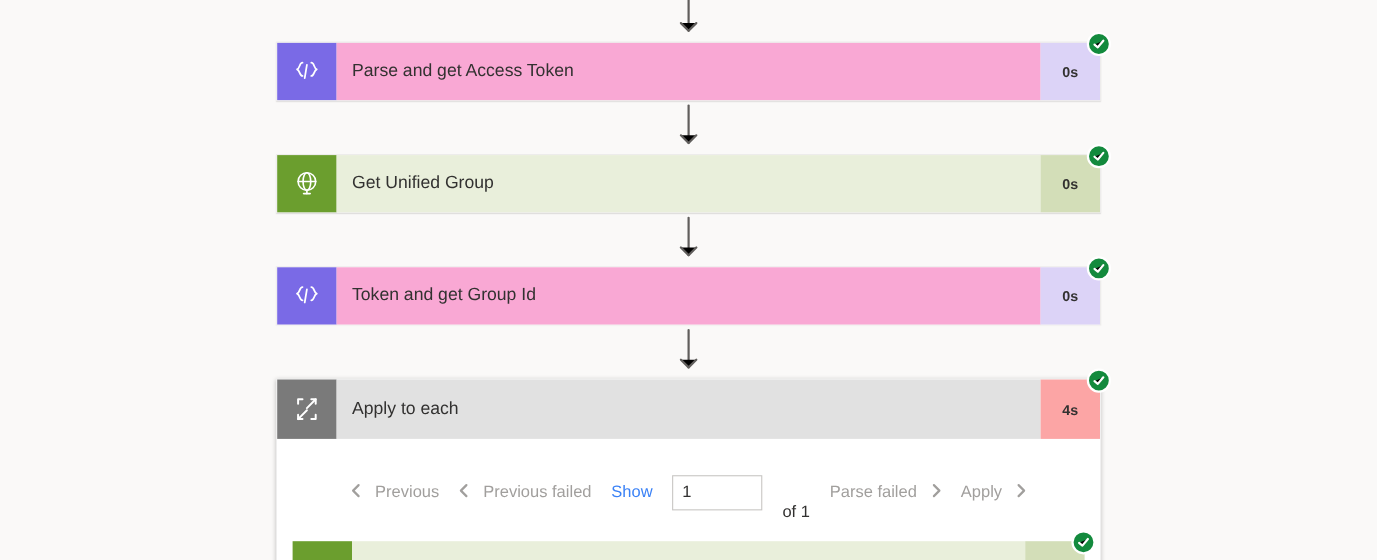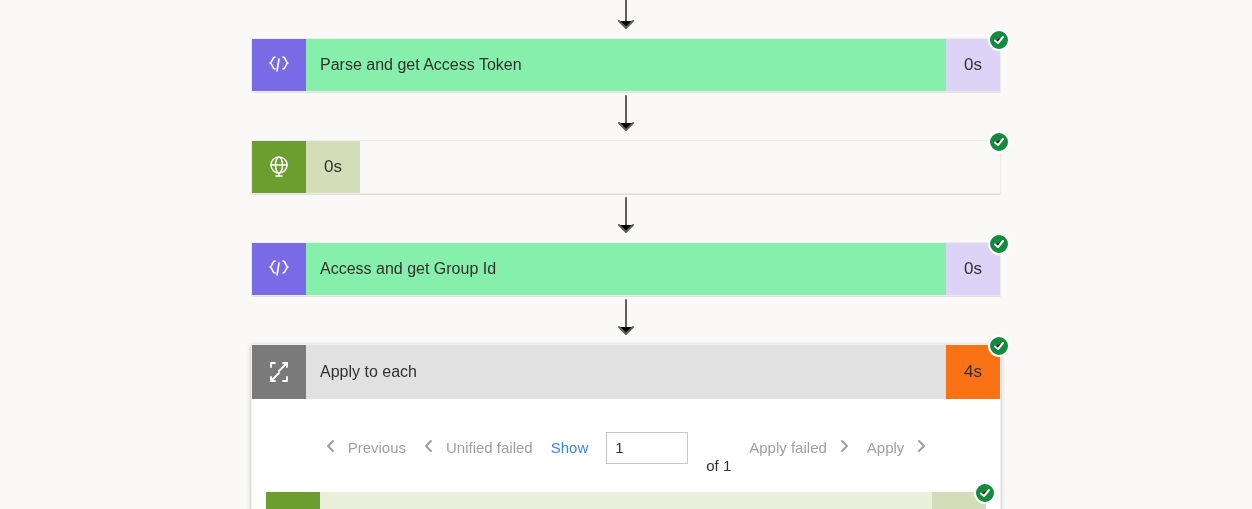--- a/index.html
+++ b/index.html
@@ -55,35 +55,36 @@
     padding-left: 14px;
     font-size: 16px;
     color: #323130;
   }
   .step-duration {
     width: 54px;
     flex: 0 0 54px;
     display: flex;
     align-items: center;
     justify-content: center;
-    font-size: 17px;
+    font-size: 13px;
     color: #323130;
+    font-weight: bold;
   }
   
   .theme-purple .step-icon { background: #7a6ae6; }
-  .theme-purple .step-title { background: #86efac; }
+  .theme-purple .step-title { background: #f9a8d4; }
   .theme-purple .step-duration { background: #dcd3f7; }
   
   .theme-green .step-icon { background: #6b9e2e; }
   .theme-green .step-title { background: #e9efdb; }
   .theme-green .step-duration { background: #d3deb8; }
   
   .theme-gray .step-icon { background: #7a7a7a; }
   .theme-gray .step-title { background: #e1e1e1; }
-  .theme-gray .step-duration { background: #f97316; }
+  .theme-gray .step-duration { background: #fca5a5; }
 
   .status-badge {
     position: absolute;
     top: -10px;
     right: -10px;
     width: 22px;
     height: 22px;
     border-radius: 50%;
     background: #138a3d;
     display: flex;
@@ -187,20 +188,21 @@
     <div class="step-card theme-green">
       <div class="step-icon">
         <svg width="26" height="26" viewBox="0 0 26 26" stroke-width="1.5" stroke-linecap="round" stroke-linejoin="round">
           <circle cx="13" cy="11" r="8"></circle>
           <ellipse cx="13" cy="11" rx="3.5" ry="8"></ellipse>
           <line x1="5" y1="11" x2="21" y2="11"></line>
           <line x1="10" y1="22" x2="16" y2="22"></line>
           <line x1="13" y1="19" x2="13" y2="22"></line>
         </svg>
       </div>
+      <div class="step-title">Get Unified Group</div>
       <div class="step-duration">0s</div>
       <div class="status-badge">
         <svg width="12" height="12" viewBox="0 0 12 12" stroke-width="2" stroke-linecap="round" stroke-linejoin="round">
             <polyline points="2,6.5 5,9 10,3"></polyline>
           </svg>
       </div>
     </div>
 
     <div class="arrow">
       <svg width="20" height="48" viewBox="0 0 20 48" stroke-width="2" stroke-linecap="round" stroke-linejoin="round">
@@ -210,21 +212,21 @@
     </div>
 
     <div class="step-card theme-purple">
       <div class="step-icon">
         <svg width="26" height="26" viewBox="0 0 26 26" stroke-width="1.6" stroke-linecap="round" stroke-linejoin="round">
           <path d="M9 5 C6 5 7 10 4 11 C7 12 6 17 9 17"></path>
           <path d="M17 5 C20 5 19 10 22 11 C19 12 20 17 17 17"></path>
           <line x1="13" y1="7" x2="11" y2="19"></line>
         </svg>
       </div>
-      <div class="step-title">Access and get Group Id</div>
+      <div class="step-title">Token and get Group Id</div>
       <div class="step-duration">0s</div>
       <div class="status-badge">
         <svg width="12" height="12" viewBox="0 0 12 12" stroke-width="2" stroke-linecap="round" stroke-linejoin="round">
             <polyline points="2,6.5 5,9 10,3"></polyline>
           </svg>
       </div>
     </div>
 
     <div class="arrow">
       <svg width="20" height="48" viewBox="0 0 20 48" stroke-width="2" stroke-linecap="round" stroke-linejoin="round">
@@ -264,29 +266,29 @@
             </span>
             <span>Previous</span>
           </span>
 
           <span class="nav-link">
             <span class="chev">
               <svg width="10" height="14" viewBox="0 0 10 14" stroke="#a19f9d" fill="none" stroke-width="2" stroke-linecap="round" stroke-linejoin="round">
                   <polyline points="7,2 2,7 7,12"></polyline>
                 </svg>
             </span>
-            <span>Unified failed</span>
+            <span>Previous failed</span>
           </span>
 
           <span class="show-label">Show</span>
           <input type="text" value="1" style="">
           <span class="of-text">of 1</span>
 
           <span class="nav-link">
-            <span>Apply failed</span>
+            <span>Parse failed</span>
             <span class="chev">
               <svg width="10" height="14" viewBox="0 0 10 14" stroke="#a19f9d" fill="none" stroke-width="2" stroke-linecap="round" stroke-linejoin="round">
                   <polyline points="3,2 8,7 3,12"></polyline>
                 </svg>
             </span>
           </span>
 
           <span class="nav-link">
             <span>Apply</span>
             <span class="chev">

